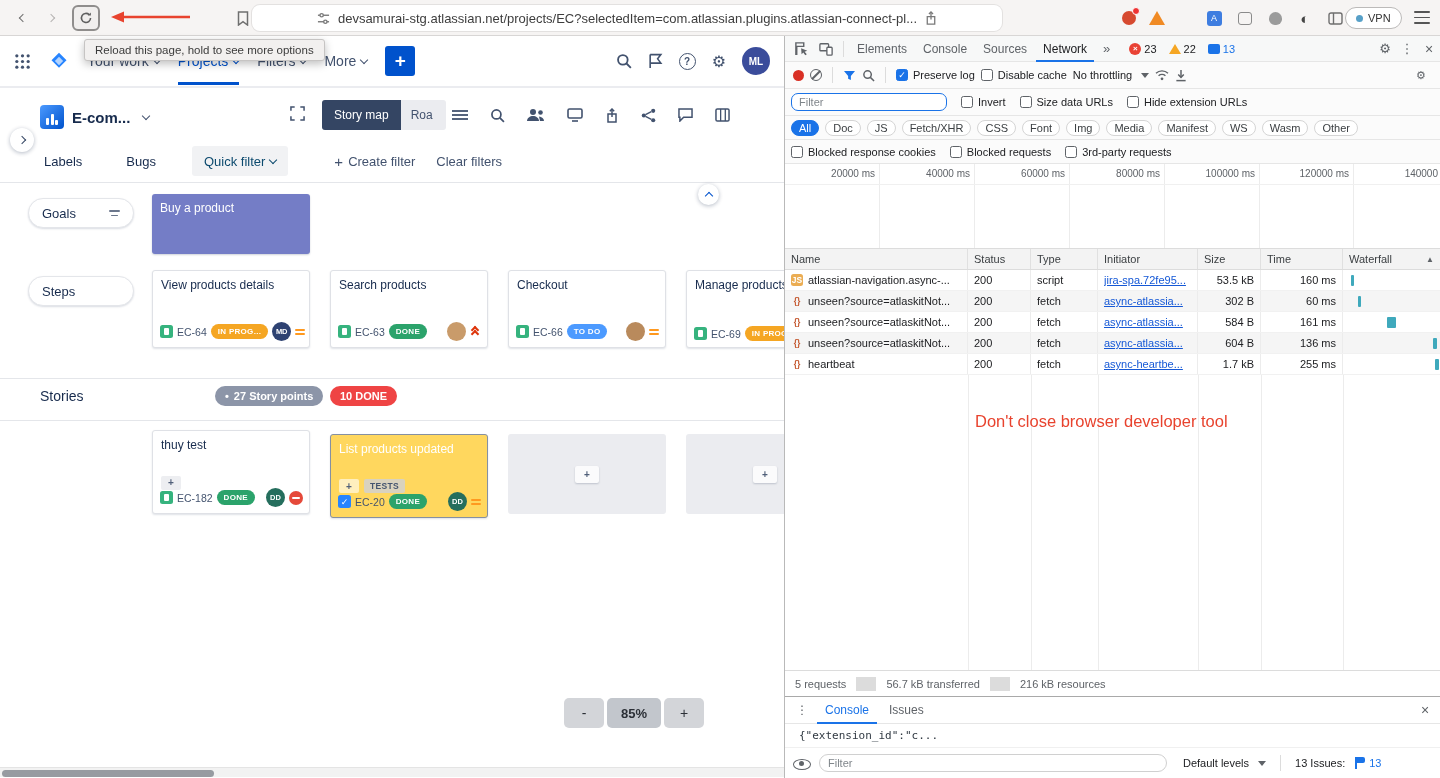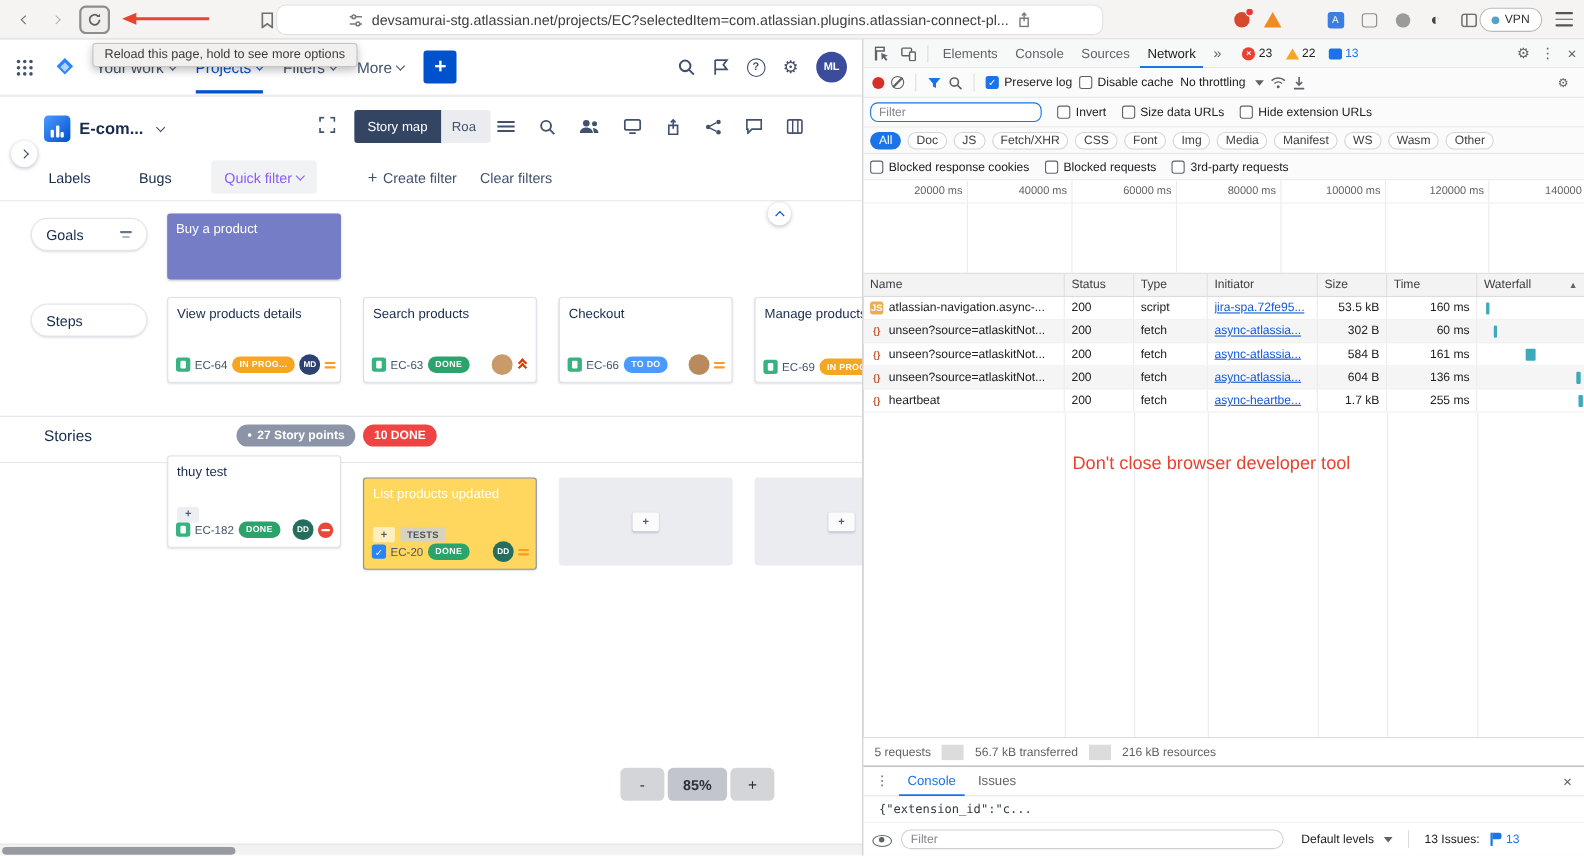--- a/index.html
+++ b/index.html
@@ -42,21 +42,21 @@
   .pavatar i{width:3px;background:#fff;border-radius:1px}
   .pname{font-size:15px;font-weight:bold;color:#172B4D}
   .seg{position:absolute;left:322px;top:64px;height:30px;background:#EBECF0;border-radius:3px;display:flex;overflow:hidden;width:124px}
   .seg .s1{background:#344563;color:#fff;font-size:12px;font-weight:500;display:flex;align-items:center;padding:0 12px}
   .seg .s2{color:#42526E;font-size:12px;display:flex;align-items:center;padding:0 10px;white-space:nowrap;overflow:hidden}
   .ptools{position:absolute;left:452px;top:64px;height:30px;display:flex;align-items:center;gap:22px;color:#42526E}
   .fsicon{position:absolute;left:290px;top:70px;color:#42526E}
 
   .frow{position:absolute;left:0;top:104px;width:100%;height:42px;display:flex;align-items:center;padding-left:44px;gap:0}
   .flabel{font-size:13px;color:#172B4D;font-weight:500}
-  .qf{height:30px;background:#F1F2F4;border-radius:3px;display:flex;align-items:center;padding:0 12px;font-size:13px;color:#8b5cf6;font-weight:500}
+  .qf{height:30px;background:#F1F2F4;border-radius:3px;display:flex;align-items:center;padding:0 12px;font-size:13px;color:#0c4a6e;font-weight:500}
   .txtbtn{font-size:13px;color:#42526E;font-weight:500;display:flex;align-items:center;gap:5px}
   .hline{position:absolute;left:0;width:100%;height:1px;background:#E4E6EA}
 
   .collapser{position:absolute;left:10px;top:92px;width:24px;height:24px;border-radius:50%;background:#fff;box-shadow:0 1px 4px rgba(9,30,66,.3);display:flex;align-items:center;justify-content:center;color:#344563;z-index:5}
   .upbtn{position:absolute;left:698px;top:148px;width:21px;height:21px;border-radius:50%;background:#fff;box-shadow:0 1px 4px rgba(9,30,66,.3);display:flex;align-items:center;justify-content:center;color:#0052CC;z-index:5}
 
   .pill{position:absolute;left:28px;width:106px;height:30px;background:#fff;border:1px solid #E4E6EA;border-radius:16px;box-shadow:0 1px 2px rgba(9,30,66,.15);display:flex;align-items:center;justify-content:space-between;padding:0 13px;font-size:13px;color:#172B4D;font-weight:500}
   .fltic{display:flex;flex-direction:column;gap:3px;align-items:center}
   .fltic i{height:1.8px;background:#6B778C;border-radius:1px;display:block}
 
@@ -469,21 +469,21 @@
     <div class="abs" style="left:40px;top:352px;font-size:14px;color:#172B4D;font-weight:500">Stories</div>
     <div class="spill abs" style="left:215px;top:350px;background:#8C95A8">
       <span>•</span>
       <span>27 Story points</span>
     </div>
     <div class="spill abs" style="left:330px;top:350px;background:#ef4444">
         <span>10 DONE</span>
       </div>
     <div class="hline" style="top:384px"></div>
 
-    <div class="card" style="left:152px;top:378px;height:84px">
+    <div class="card" style="left:152px;top:394px;height:84px">
       <span>thuy test</span>
       <div class="abs" style="left:8px;top:44px"><span class="pluschip">
             <span>+</span>
           </span></div>
       <div class="cbot">
         <span class="keyic"></span>
         <span class="keytxt">EC-182</span>
         <span class="lz done">DONE</span>
         <span class="cav" style="background:#256E5D">
             <span>DD</span>

